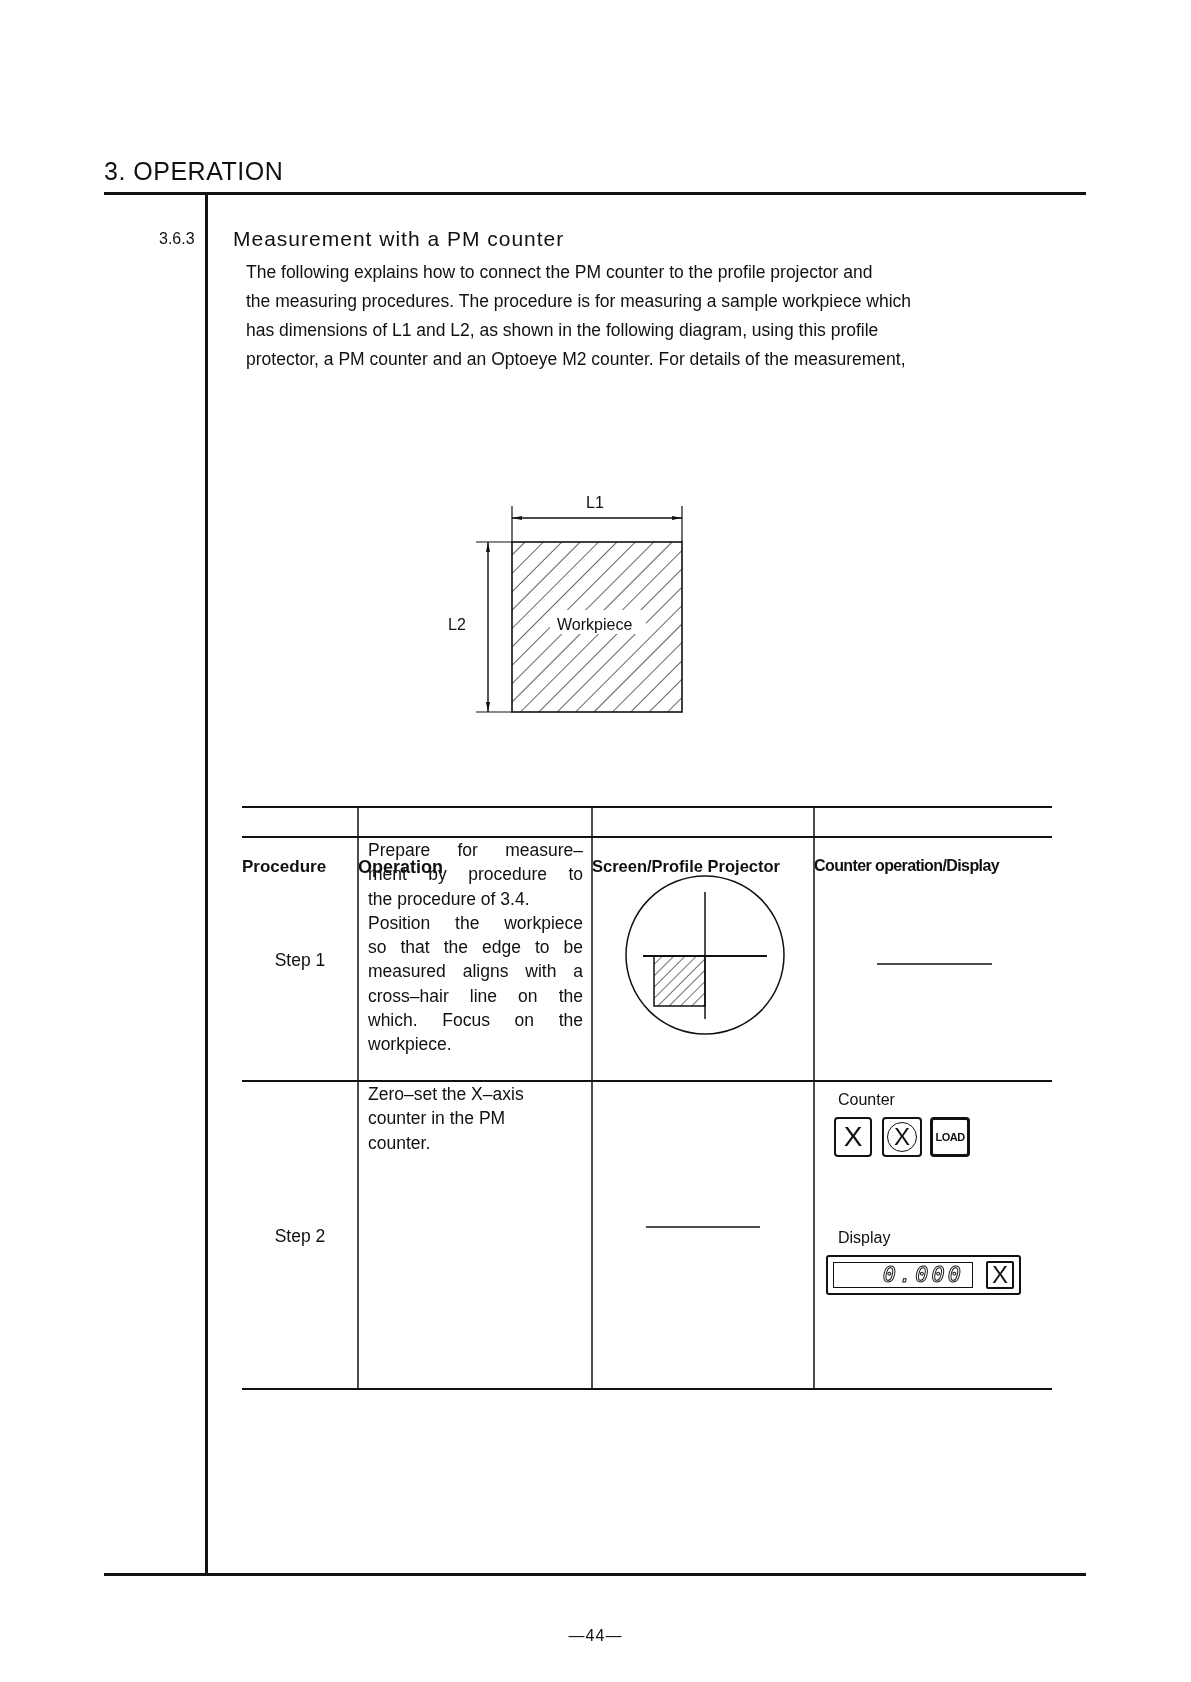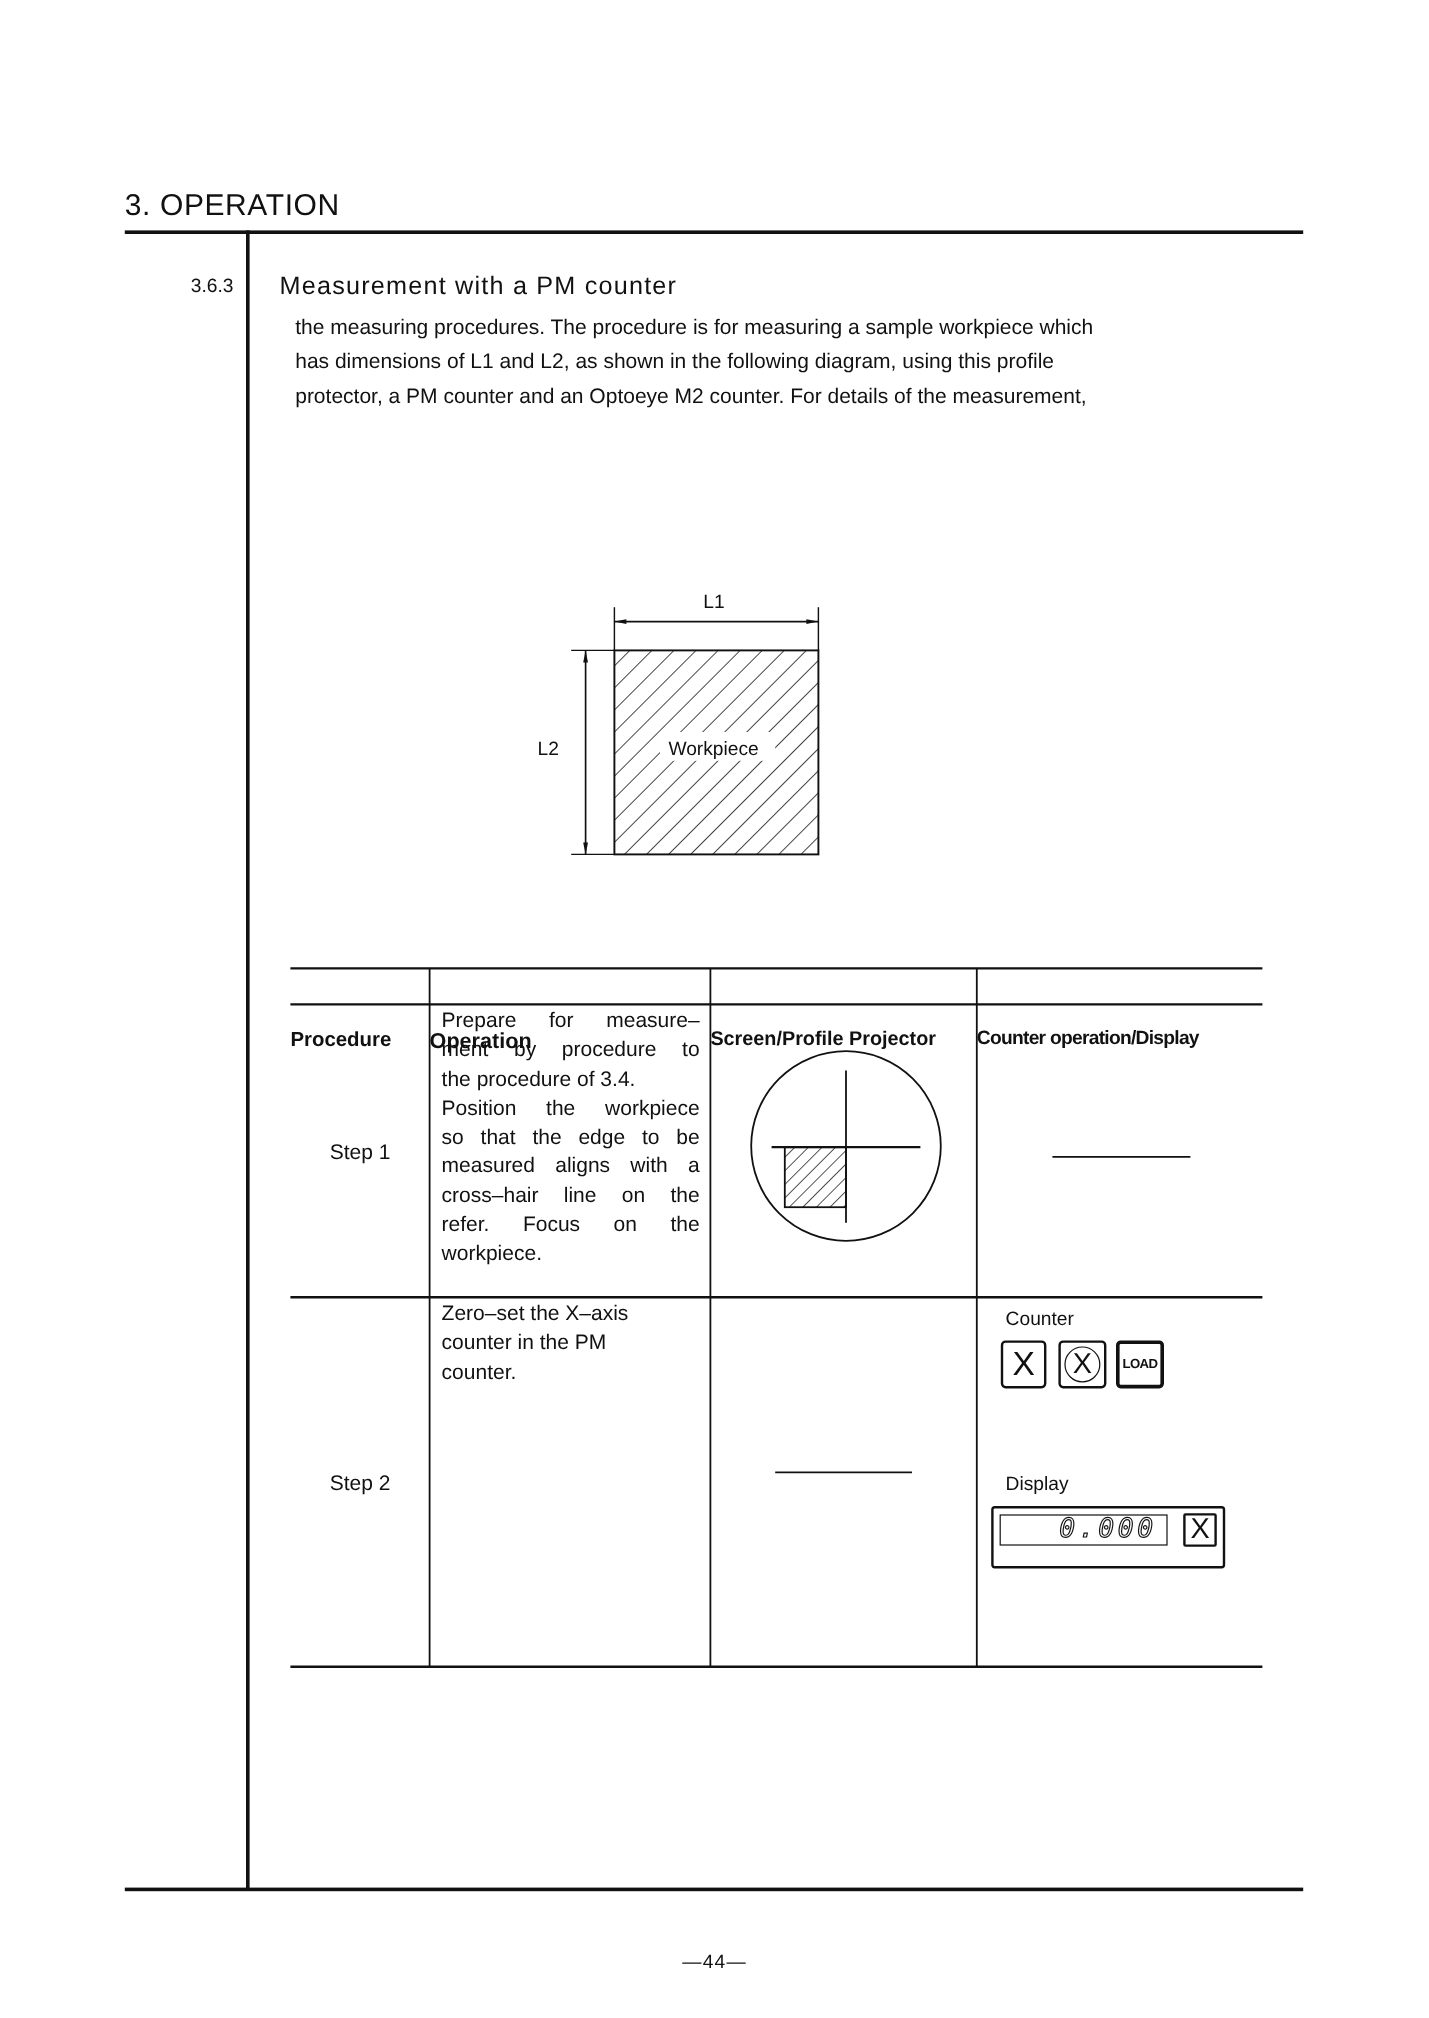--- a/index.html
+++ b/index.html
@@ -19,39 +19,40 @@
   .cell { position: absolute; font-size: 17.5px; line-height: 24.3px; }
   .hdr { position: absolute; font-size: 17px; text-align: left; top: 857px; font-weight: bold; }
   .justify p { margin: 0; text-align: justify; text-align-last: justify; }
   .justify p.last { text-align-last: left; }
   .label-sm { position: absolute; font-size: 16px; }
   .key { position: absolute; box-sizing: border-box; border: 2px solid #111; border-radius: 4px;
          display: flex; align-items: center; justify-content: center; font-size: 28px; background: #fff; }
   .key-inner-circle { width: 30px; height: 30px; border: 1.5px solid #111; border-radius: 50%;
          display: flex; align-items: center; justify-content: center; font-size: 24px; box-sizing: border-box; }
   .key-load { font-size: 11px; font-weight: bold; border-width: 3px; letter-spacing: -0.5px; }
-  .display-box { position: absolute; left: 826px; top: 1255px; width: 195px; height: 52px;
+  .display-box { position: absolute; left: 826px; top: 1255px; width: 195px; height: 40px;
          box-sizing: border-box; border: 2px solid #111; border-radius: 3px; }
   .display-screen { position: absolute; left: 5px; top: 5px; width: 140px; height: 26px; box-sizing: border-box;
          border: 1.5px solid #111; text-align: right; padding-right: 8px; font-family: "DejaVu Sans Mono", monospace;
          font-size: 22px; font-style: italic; line-height: 24px; color: #fff;
          -webkit-text-stroke: 1px #111; letter-spacing: 3px; }
   .display-axis { position: absolute; right: 5px; top: 4px; width: 28px; height: 28px; box-sizing: border-box;
          border: 2px solid #111; border-radius: 2px; font-size: 24px; display: flex; align-items: center; justify-content: center; }
 </style>
 </head>
 <body>
 
 <div class="abs section-title">3. OPERATION</div>
 <div class="abs rule-top"></div>
 <div class="abs vline"></div>
 <div class="abs sec-num">3.6.3</div>
 <div class="abs sec-heading">Measurement with a PM counter</div>
 
 <div class="abs intro">
+  <p>The following explains how to connect the PM counter to the profile projector and</p>
   <p>the measuring procedures. The procedure is for measuring a sample workpiece which</p>
   <p>has dimensions of L1 and L2, as shown in the following diagram, using this profile</p>
   <p>protector, a PM counter and an Optoeye M2 counter. For details of the measurement,</p>
 </div>
 
 <svg width="1191" height="1682">
   <defs>
     <pattern id="hatch" patternUnits="userSpaceOnUse" width="13" height="13" patternTransform="rotate(45)">
       <line x1="0" y1="0" x2="0" y2="13" stroke="#111" stroke-width="1.3"></line>
     </pattern>
@@ -109,21 +110,21 @@
 
 <div class="cell" style="left:242px; width:116px; top:948px; text-align:center;">Step 1</div>
 <div class="cell justify" style="left:368px; width:215px; top:838px;">
   <p>Prepare for measure–</p>
   <p>ment by procedure to</p>
   <p class="last">the procedure of 3.4.</p>
   <p>Position the workpiece</p>
   <p>so that the edge to be</p>
   <p>measured aligns with a</p>
   <p>cross–hair line on the</p>
-  <p>refer. Focus on the</p>
+  <p>which. Focus on the</p>
   <p class="last">workpiece.</p>
 </div>
 
 <div class="cell" style="left:242px; width:116px; top:1224px; text-align:center;">Step 2</div>
 <div class="cell" style="left:368px; width:215px; top:1082px;">
   <div>Zero–set the X–axis</div>
   <div>counter in the PM</div>
   <div>counter.</div>
 </div>
 

